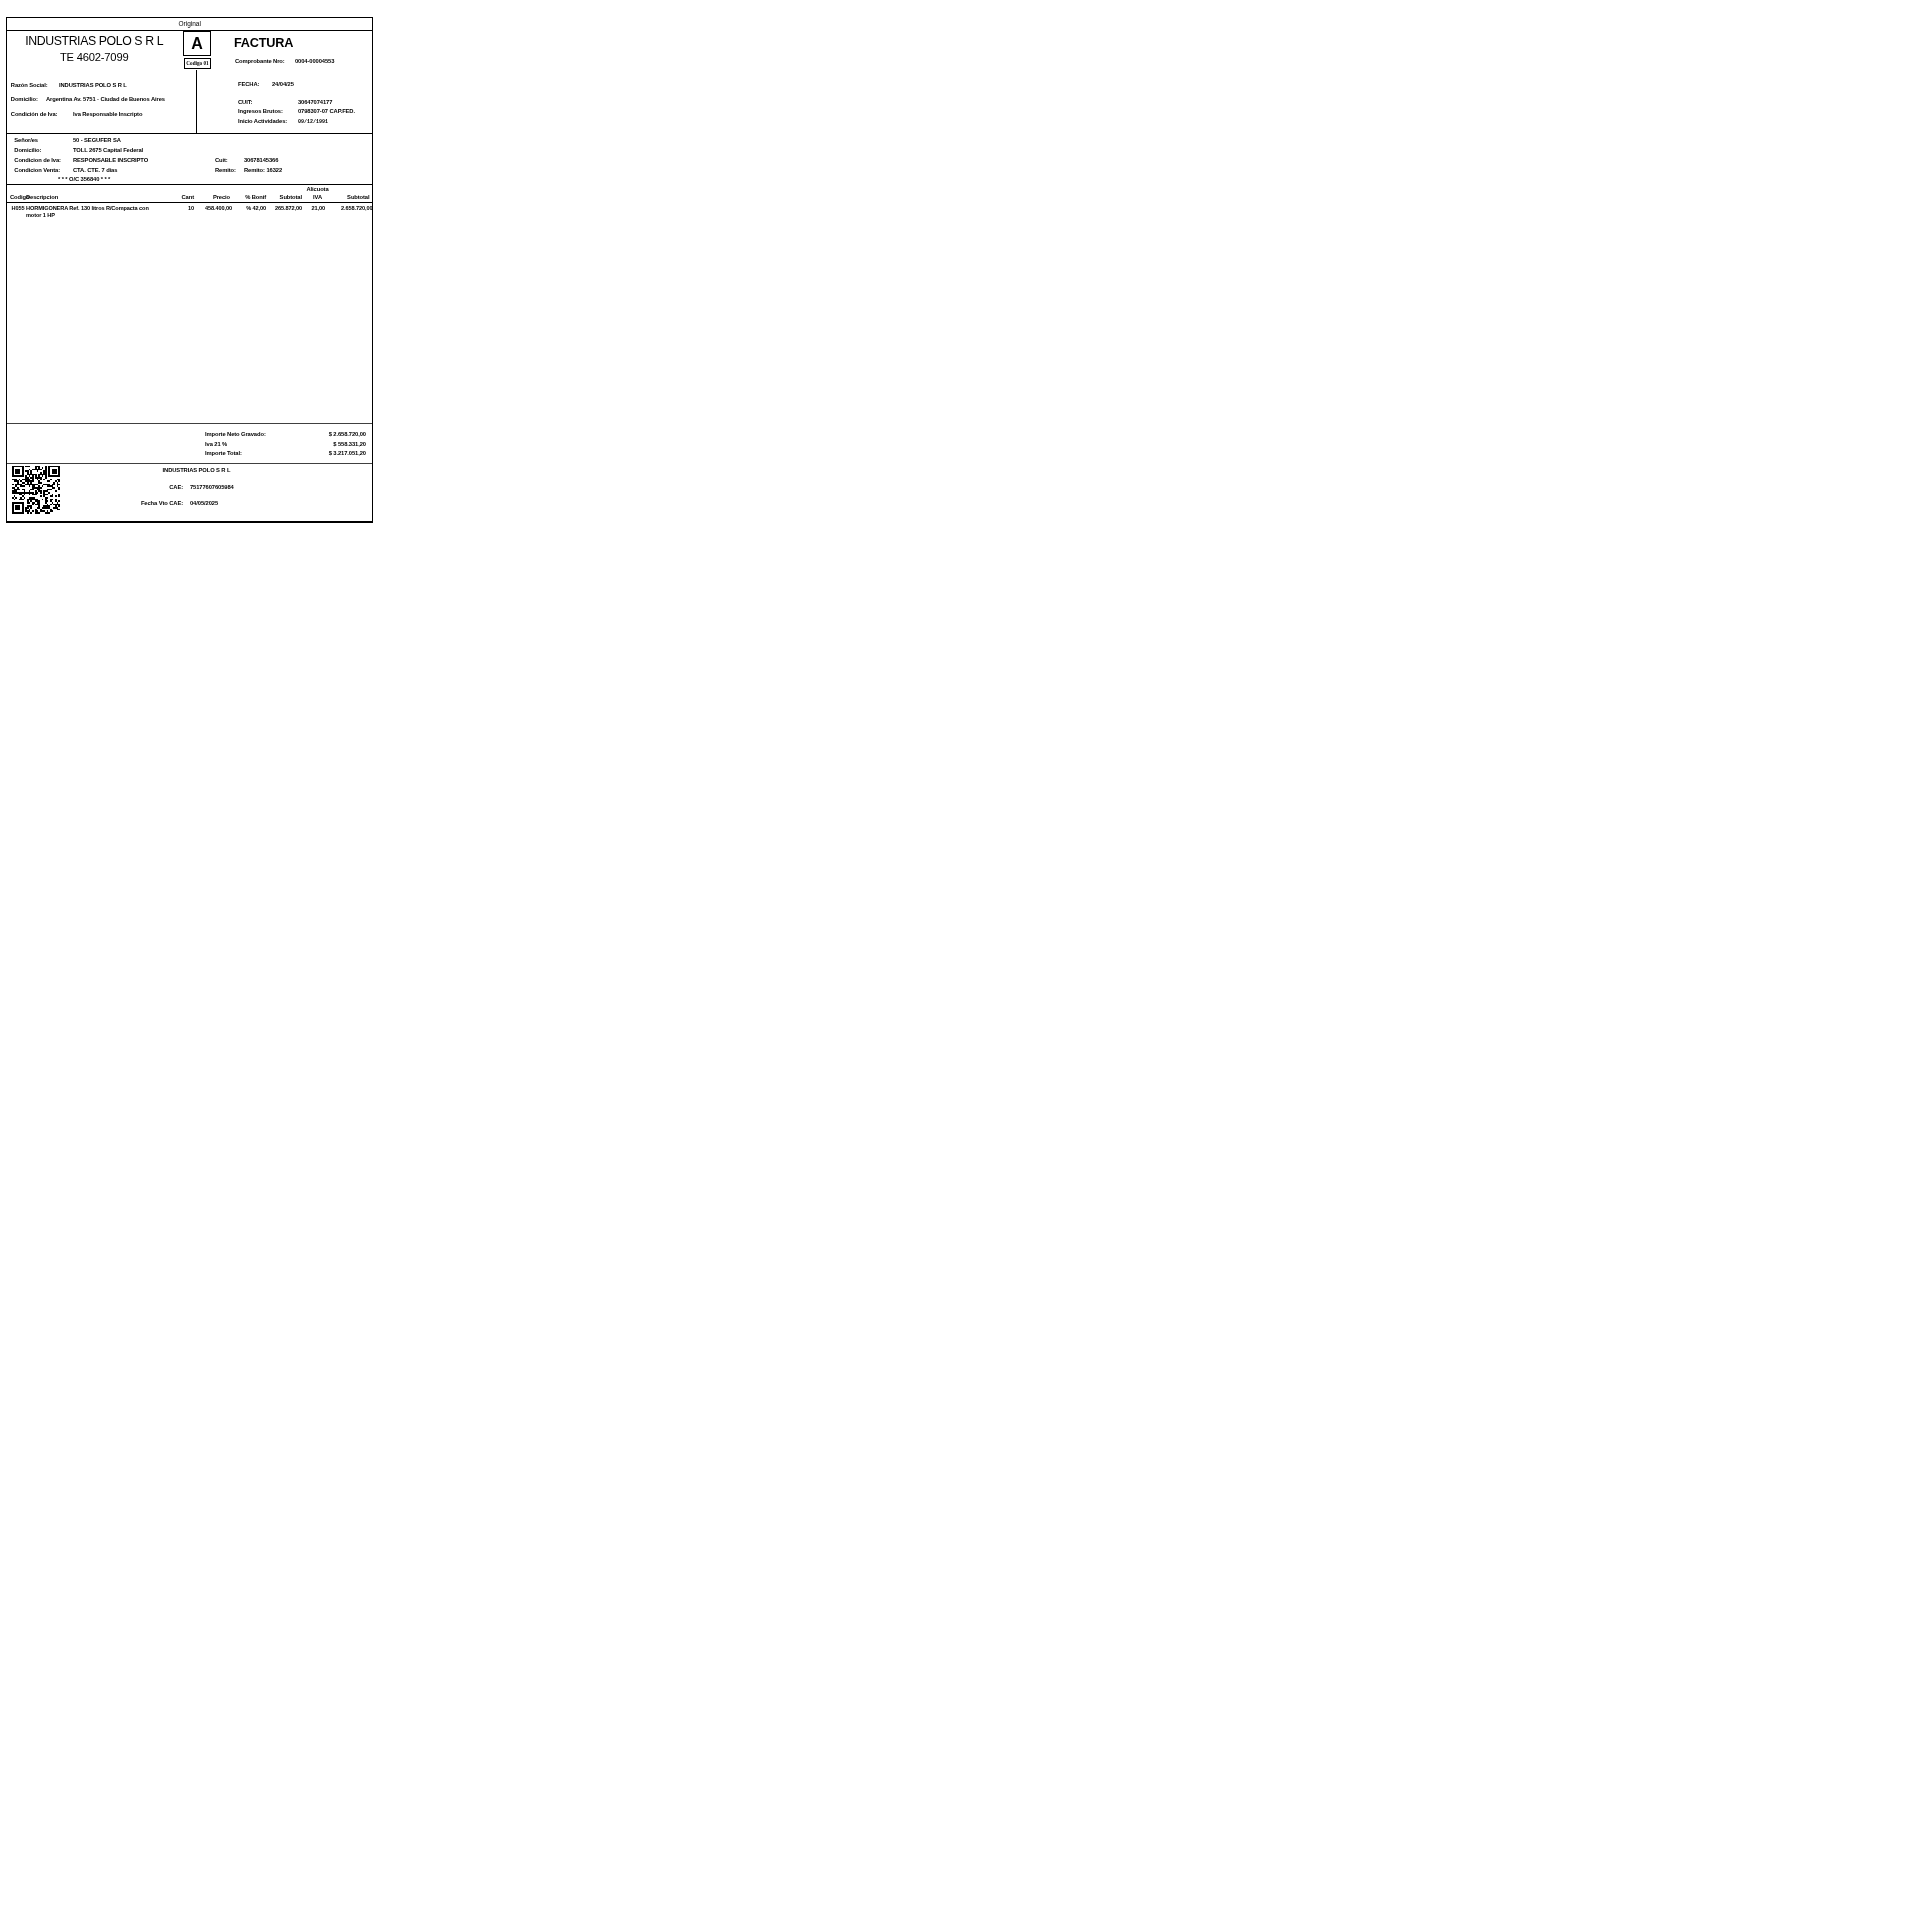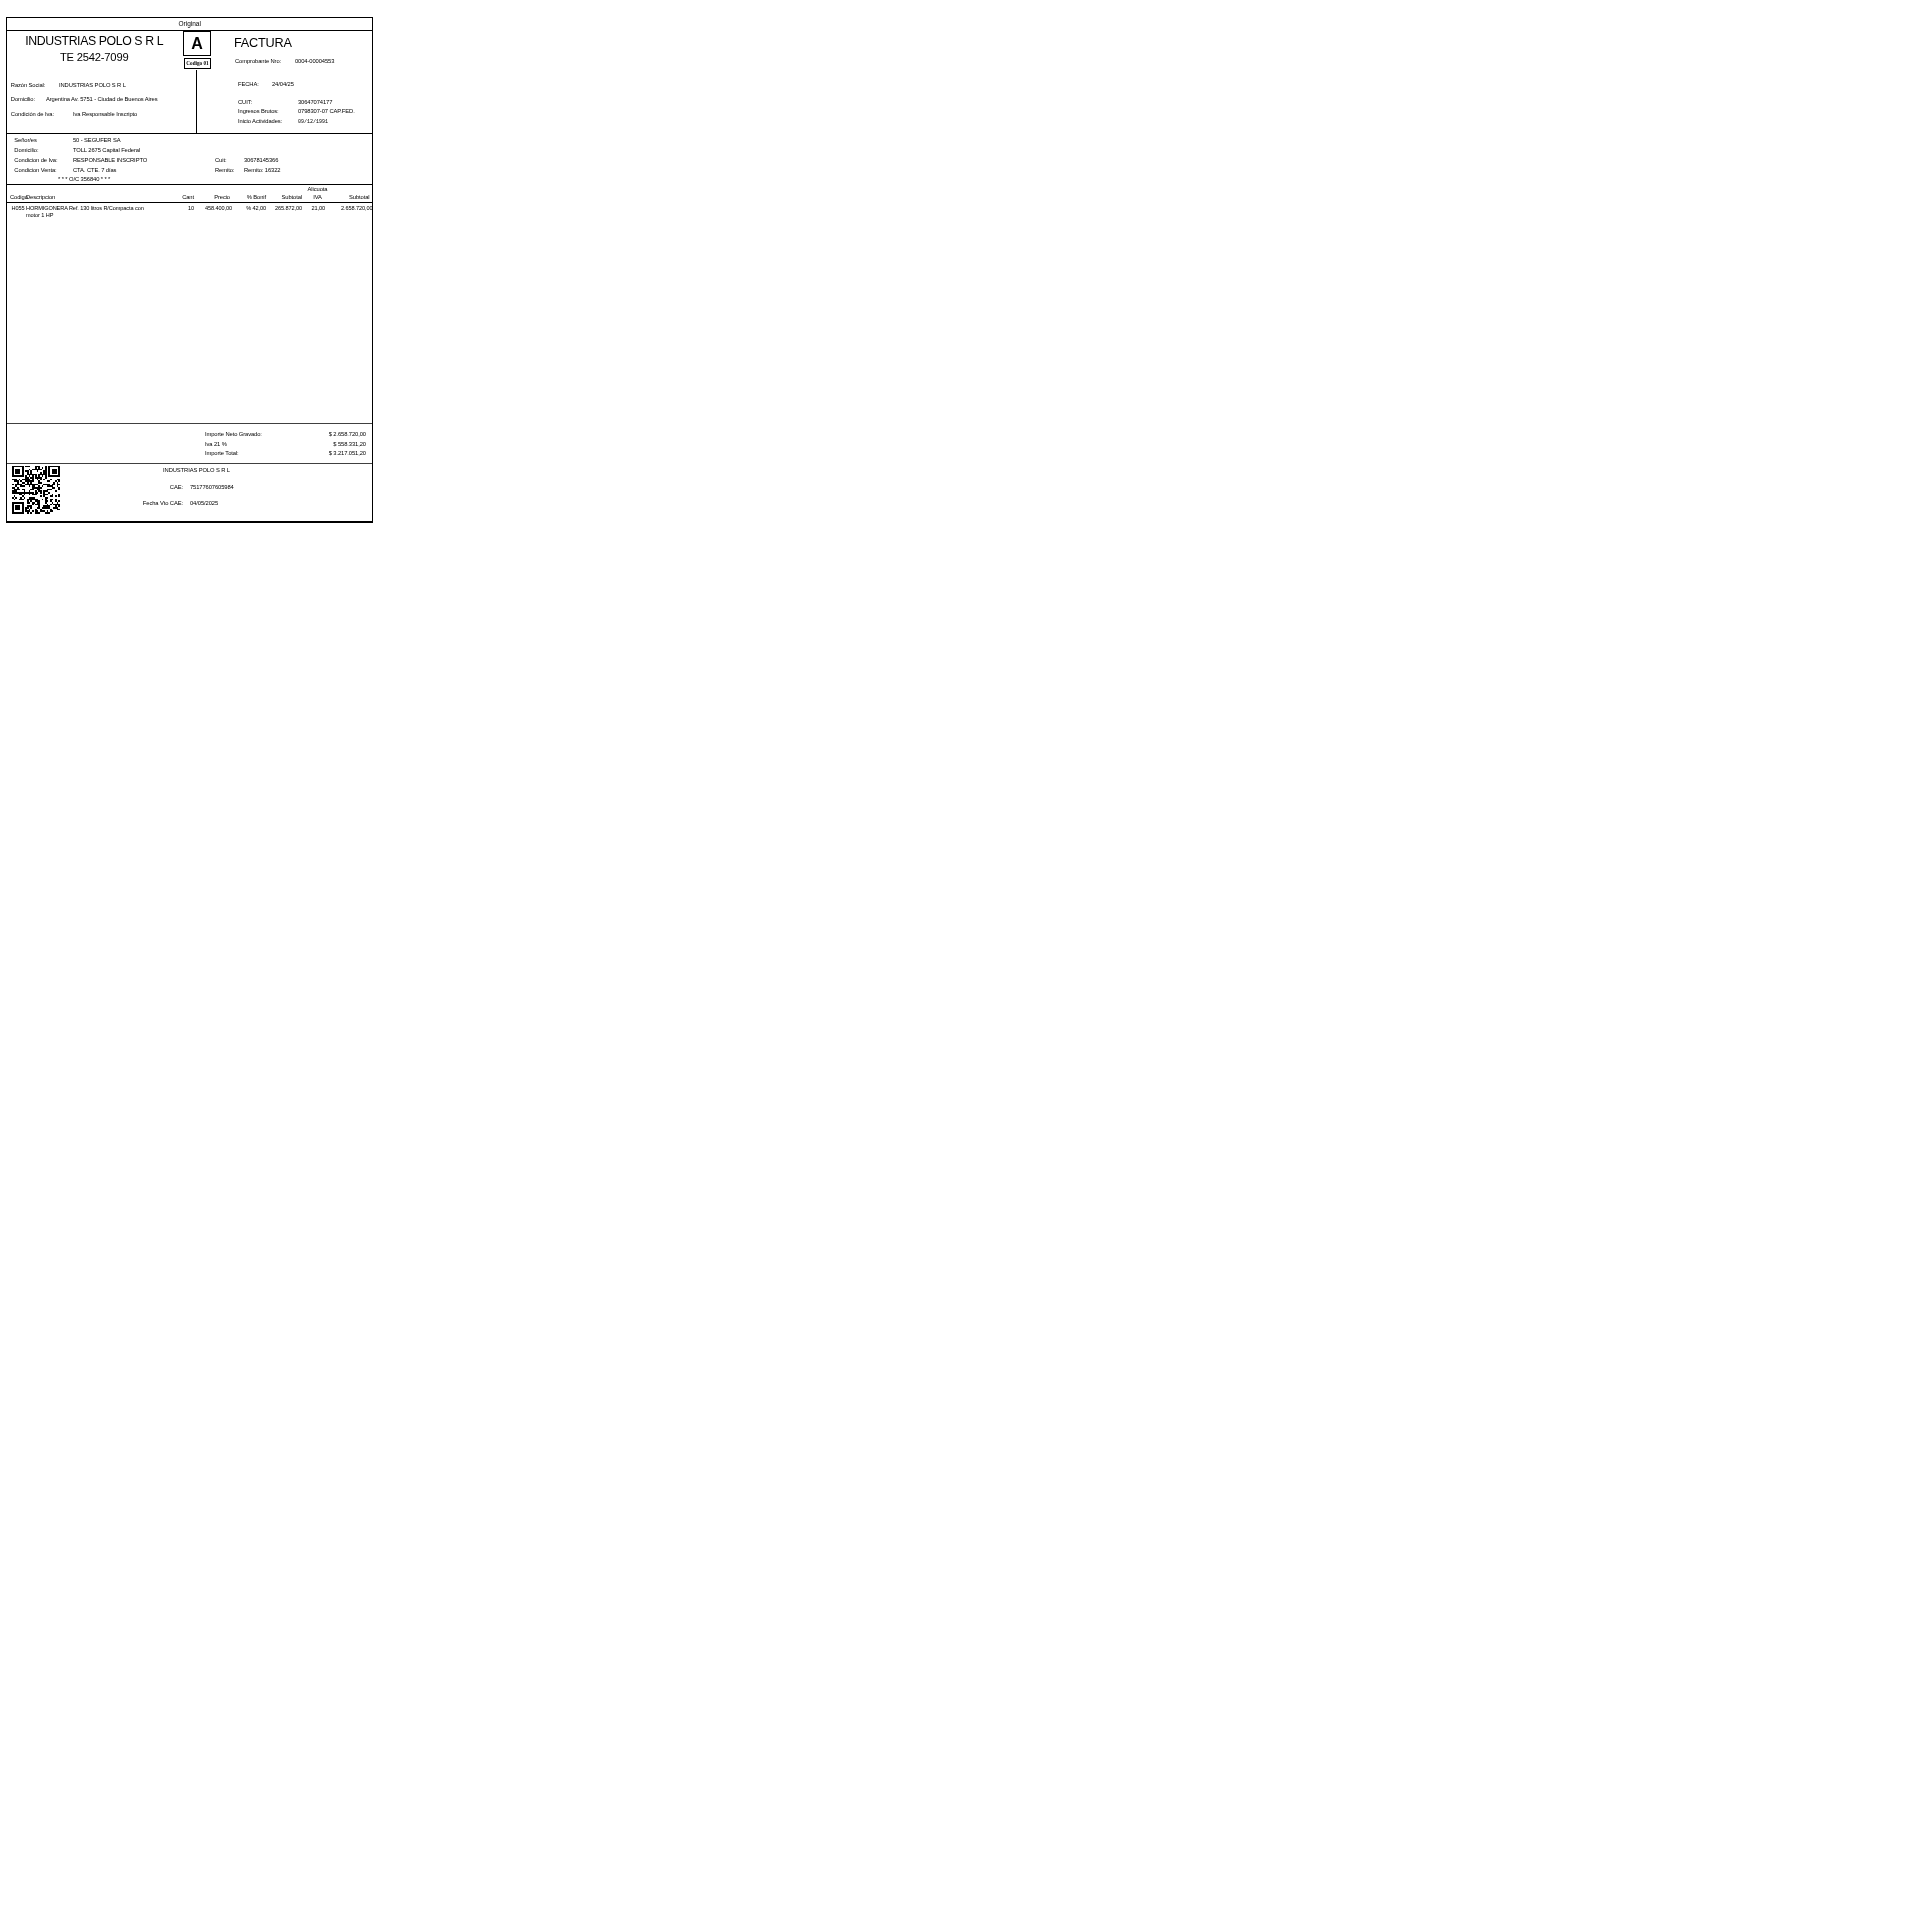--- a/index.html
+++ b/index.html
@@ -1,18 +1,18 @@
 <!DOCTYPE html>
 <html style="font-size:6.2px"><head>
 <meta charset="utf-8">
 <style>
   html,body{margin:0;padding:0;background:#fff;}
   .page{position:relative;width:382px;height:540px;background:#fff;color:#000;
         font-family:"Liberation Sans", sans-serif;overflow:hidden;}
-  .abs{position:absolute;white-space:nowrap;}
+  .abs{position:absolute;white-space:nowrap;font-weight:bold;}
   .cond{letter-spacing:-0.1px;}
   .frame{position:absolute;left:6.2px;top:17px;width:367px;height:506px;
          border:1.5px solid #000;border-bottom-width:2.7px;box-sizing:border-box;}
   .original-band{position:absolute;left:6.2px;top:17px;width:367px;height:12.7px;
          border-bottom:1.5px solid #000;display:flex;align-items:center;justify-content:center;
          font-size:6.5px;}
   .company-block{position:absolute;left:7.7px;top:35px;width:173px;text-align:center;}
   .company-name{font-size:12.3px;letter-spacing:-0.4px;line-height:1;}
   .company-phone{font-size:11.2px;letter-spacing:-0.2px;margin-top:3.5px;}
   .a-box{position:absolute;left:183px;top:31px;width:28px;height:25px;border:1.5px solid #000;
@@ -38,21 +38,21 @@
 <div class="page">
 
   <div class="frame"></div>
 
   <div class="original-band">
     <span>Original</span>
   </div>
 
   <div class="company-block">
     <div class="company-name">INDUSTRIAS POLO S R L</div>
-    <div class="company-phone">TE 2542-7099</div>
+    <div class="company-phone">TE 4602-7099</div>
   </div>
 
   <div class="a-box">
     <span>A</span>
   </div>
   <div class="codigo-box">
     <span>Codigo 01</span>
   </div>
   <div class="vdivider"></div>
 

